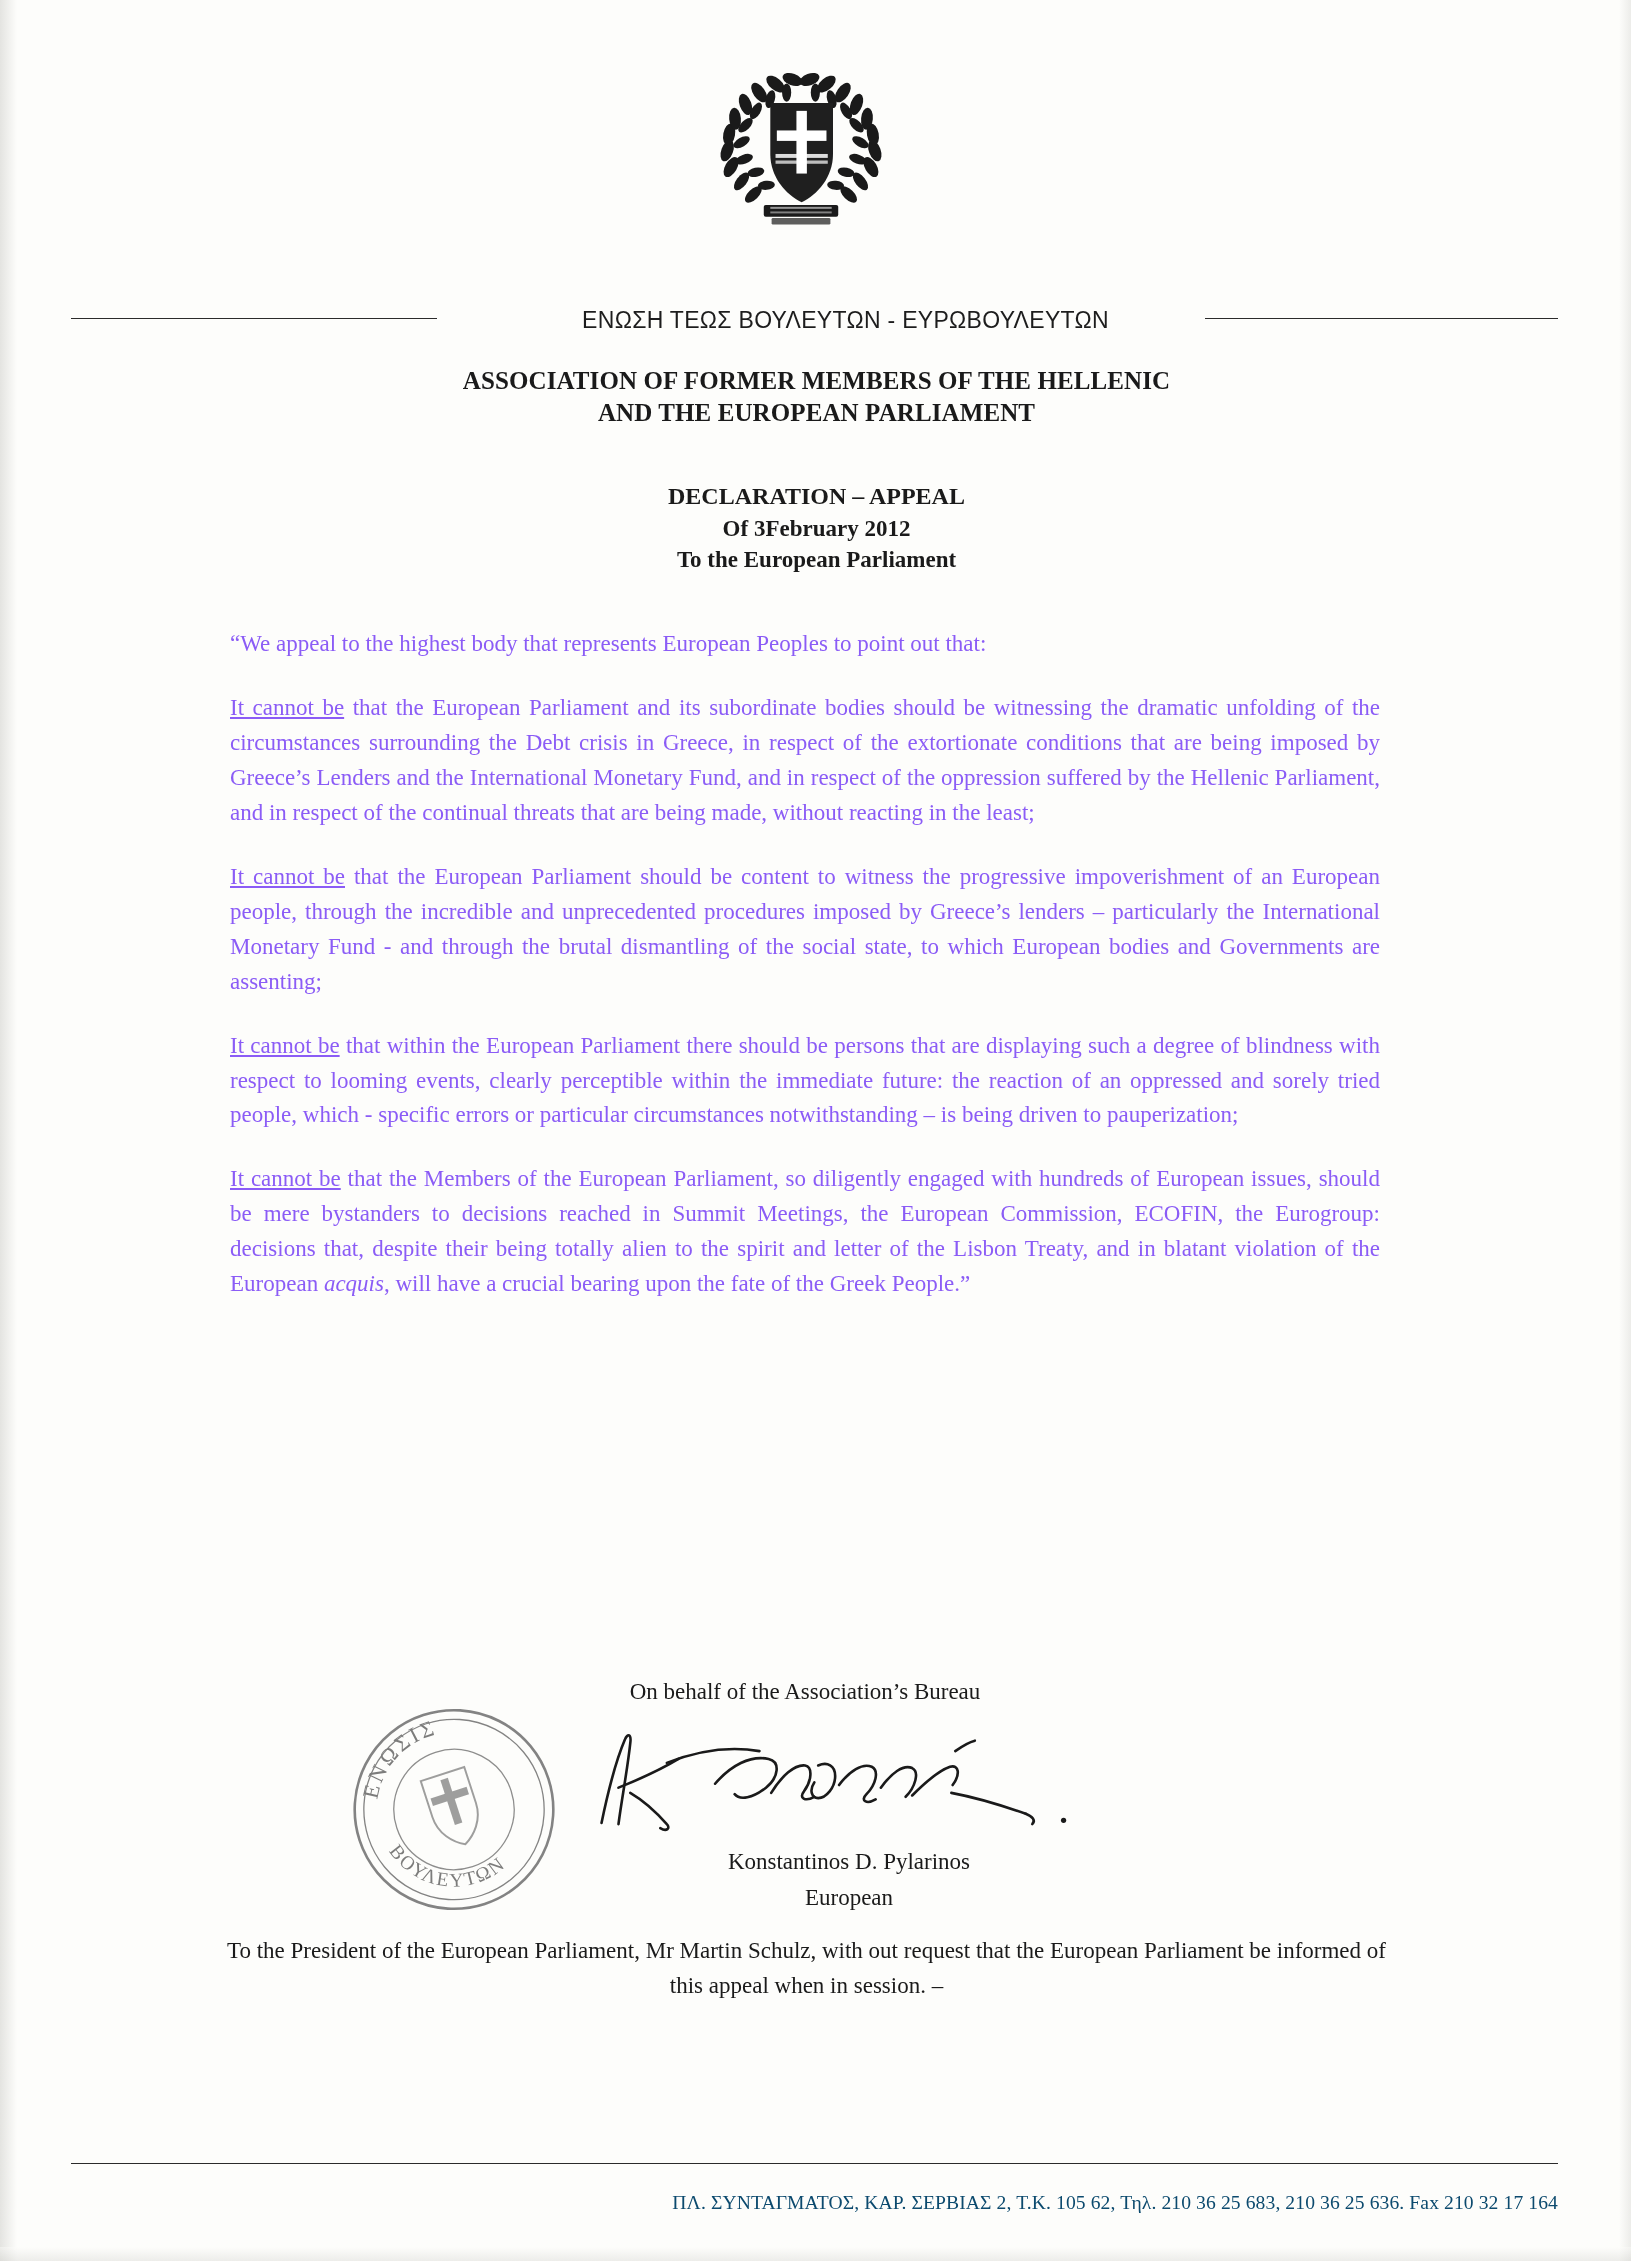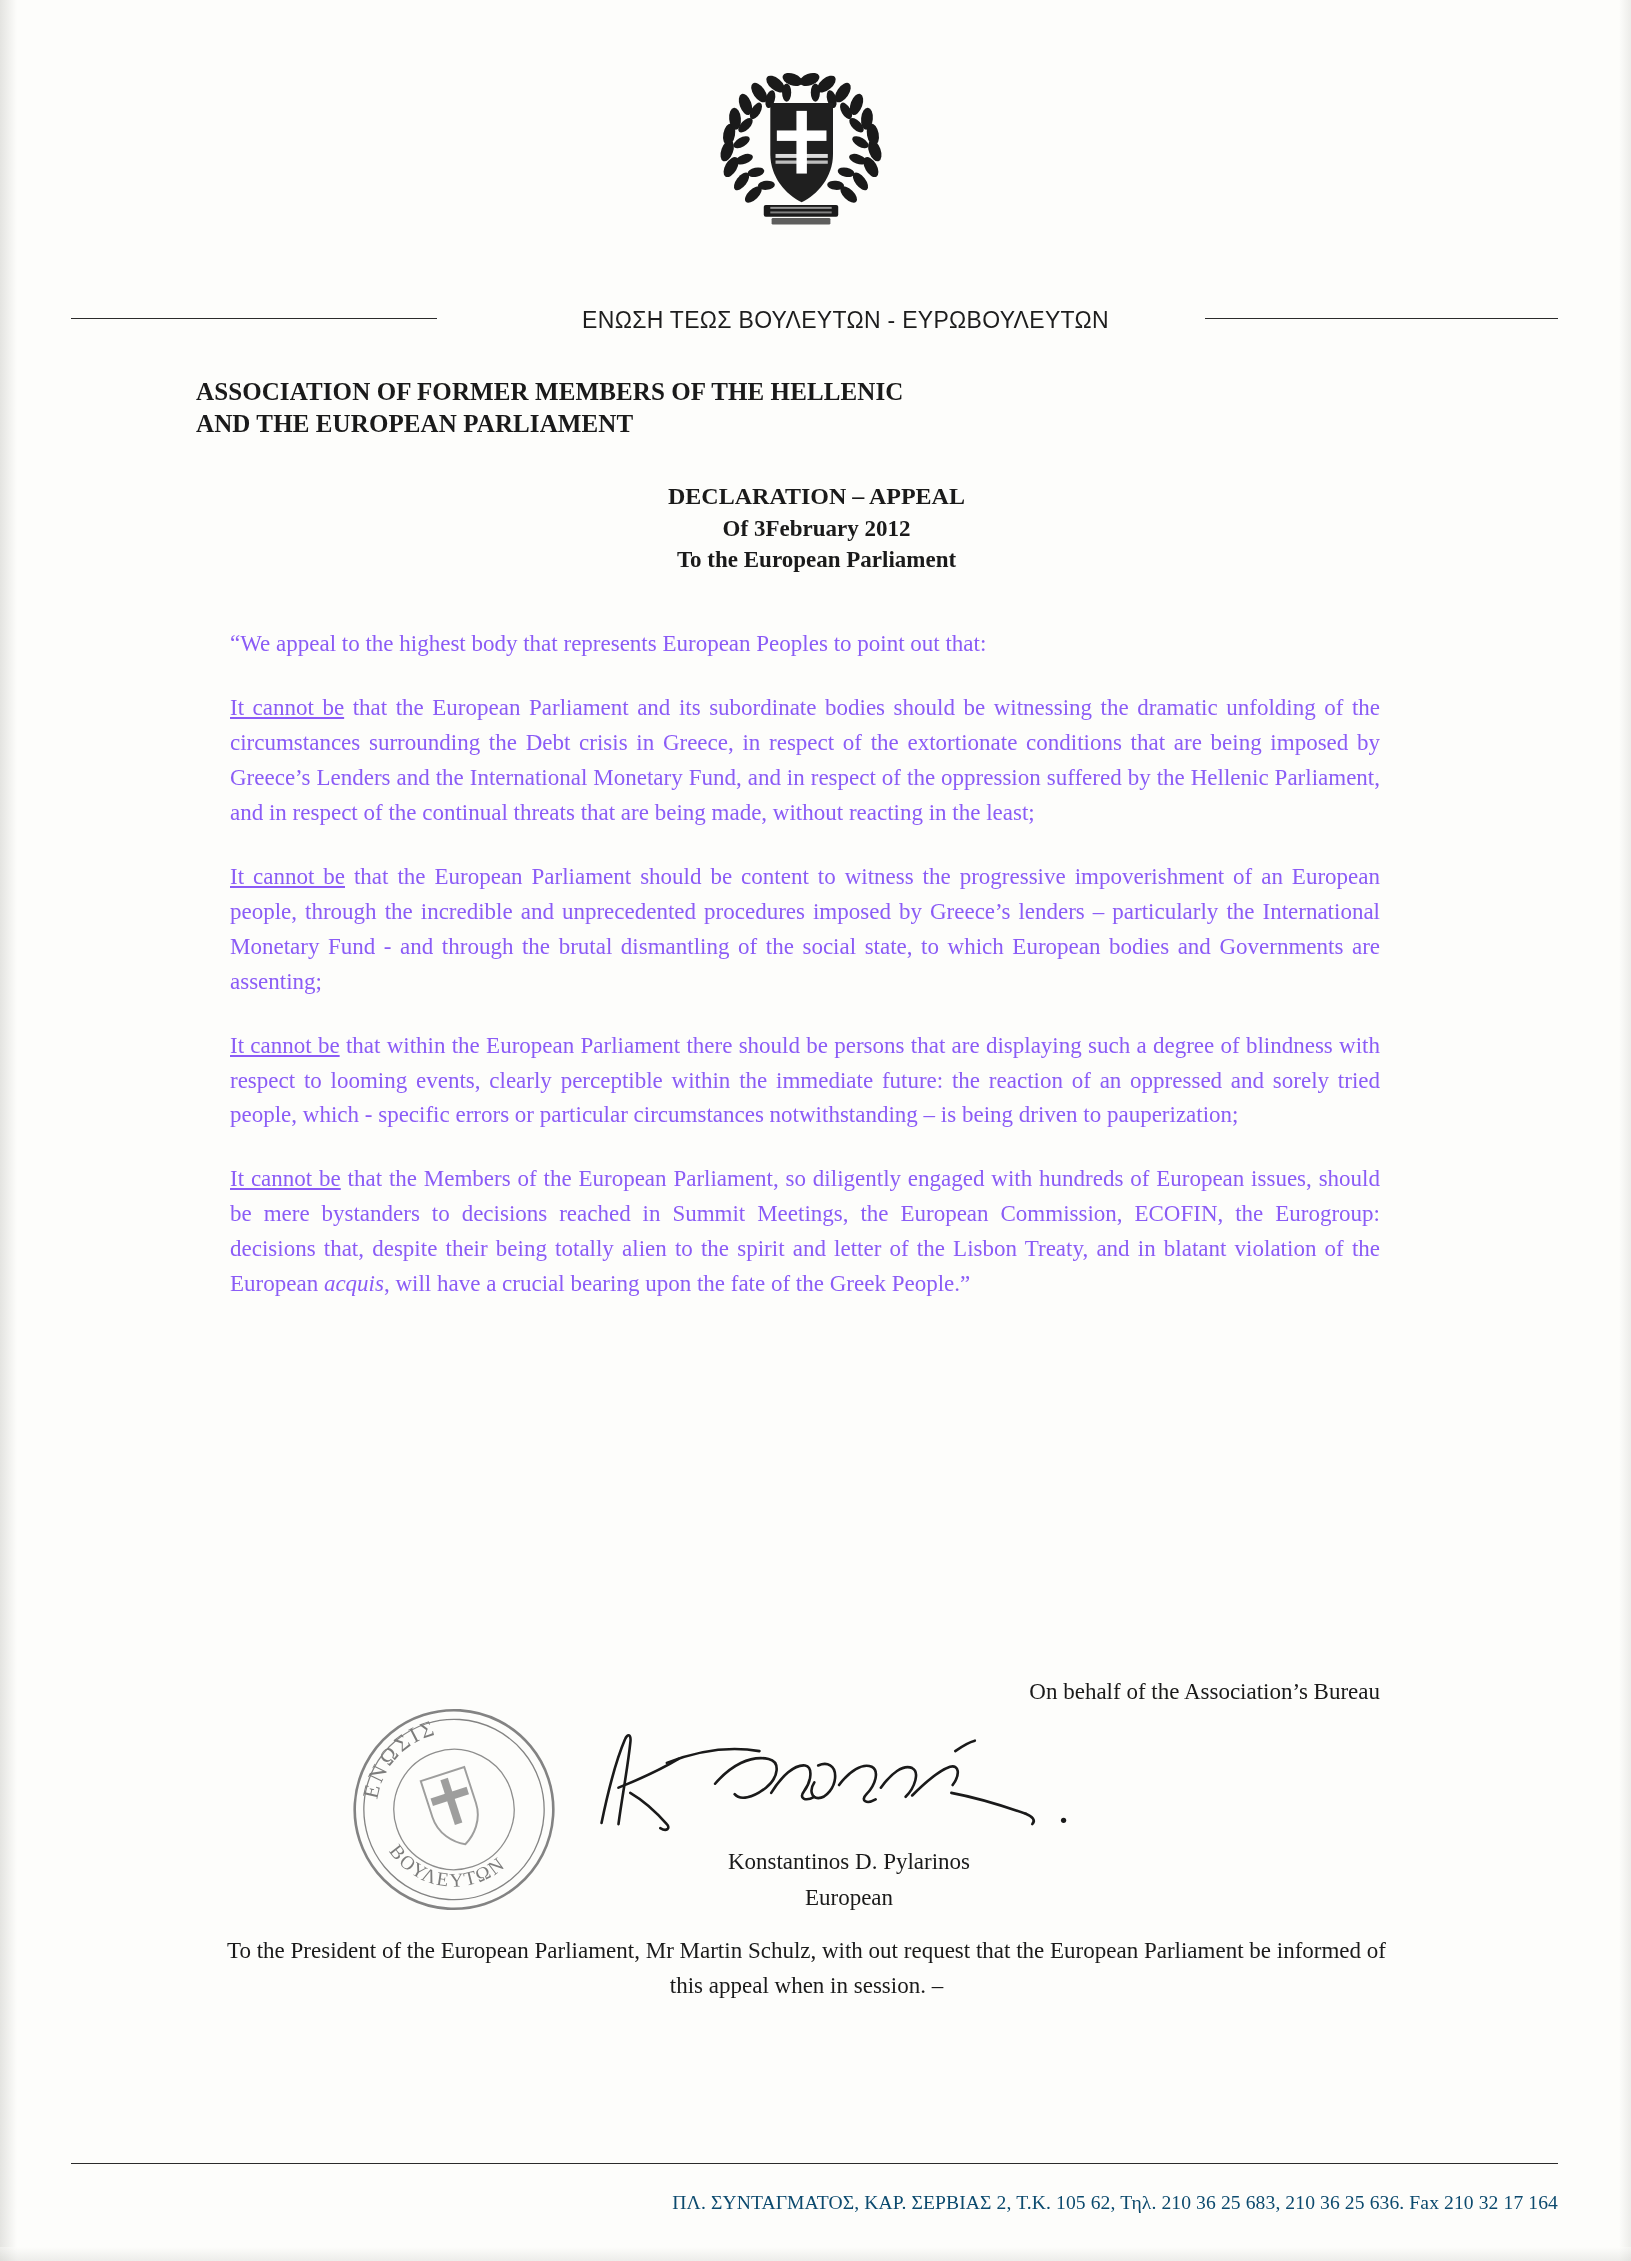--- a/index.html
+++ b/index.html
@@ -85,22 +85,22 @@
     letter-spacing: 0.3px;
     color: #1d1d1d;
     white-space: nowrap;
   }
 
   
   .assoc-title {
     position: absolute;
     left: 196px;
     width: 1241px;
-    top: 376px;
-    text-align: left;
+    top: 365px;
+    text-align: center;
     font-weight: bold;
     font-size: 25px;
     line-height: 1.28;
     letter-spacing: 0.1px;
   }
 
   .decl-block {
     position: absolute;
     left: 196px;
     width: 1241px;
@@ -135,21 +135,21 @@
   .para:last-child { margin-bottom: 16px; }
   .u { text-decoration: underline; }
   .it { font-style: italic; }
 
   
   .behalf {
     position: absolute;
     top: 1679px;
     left: 230px;
     width: 1150px;
-    text-align: right;
+    text-align: center;
     font-size: 23px;
   }
   .stamp {
     position: absolute;
     left: 307px;
     top: 1695px;
     width: 294px;
     height: 229px;
     opacity: 0.62;
   }

